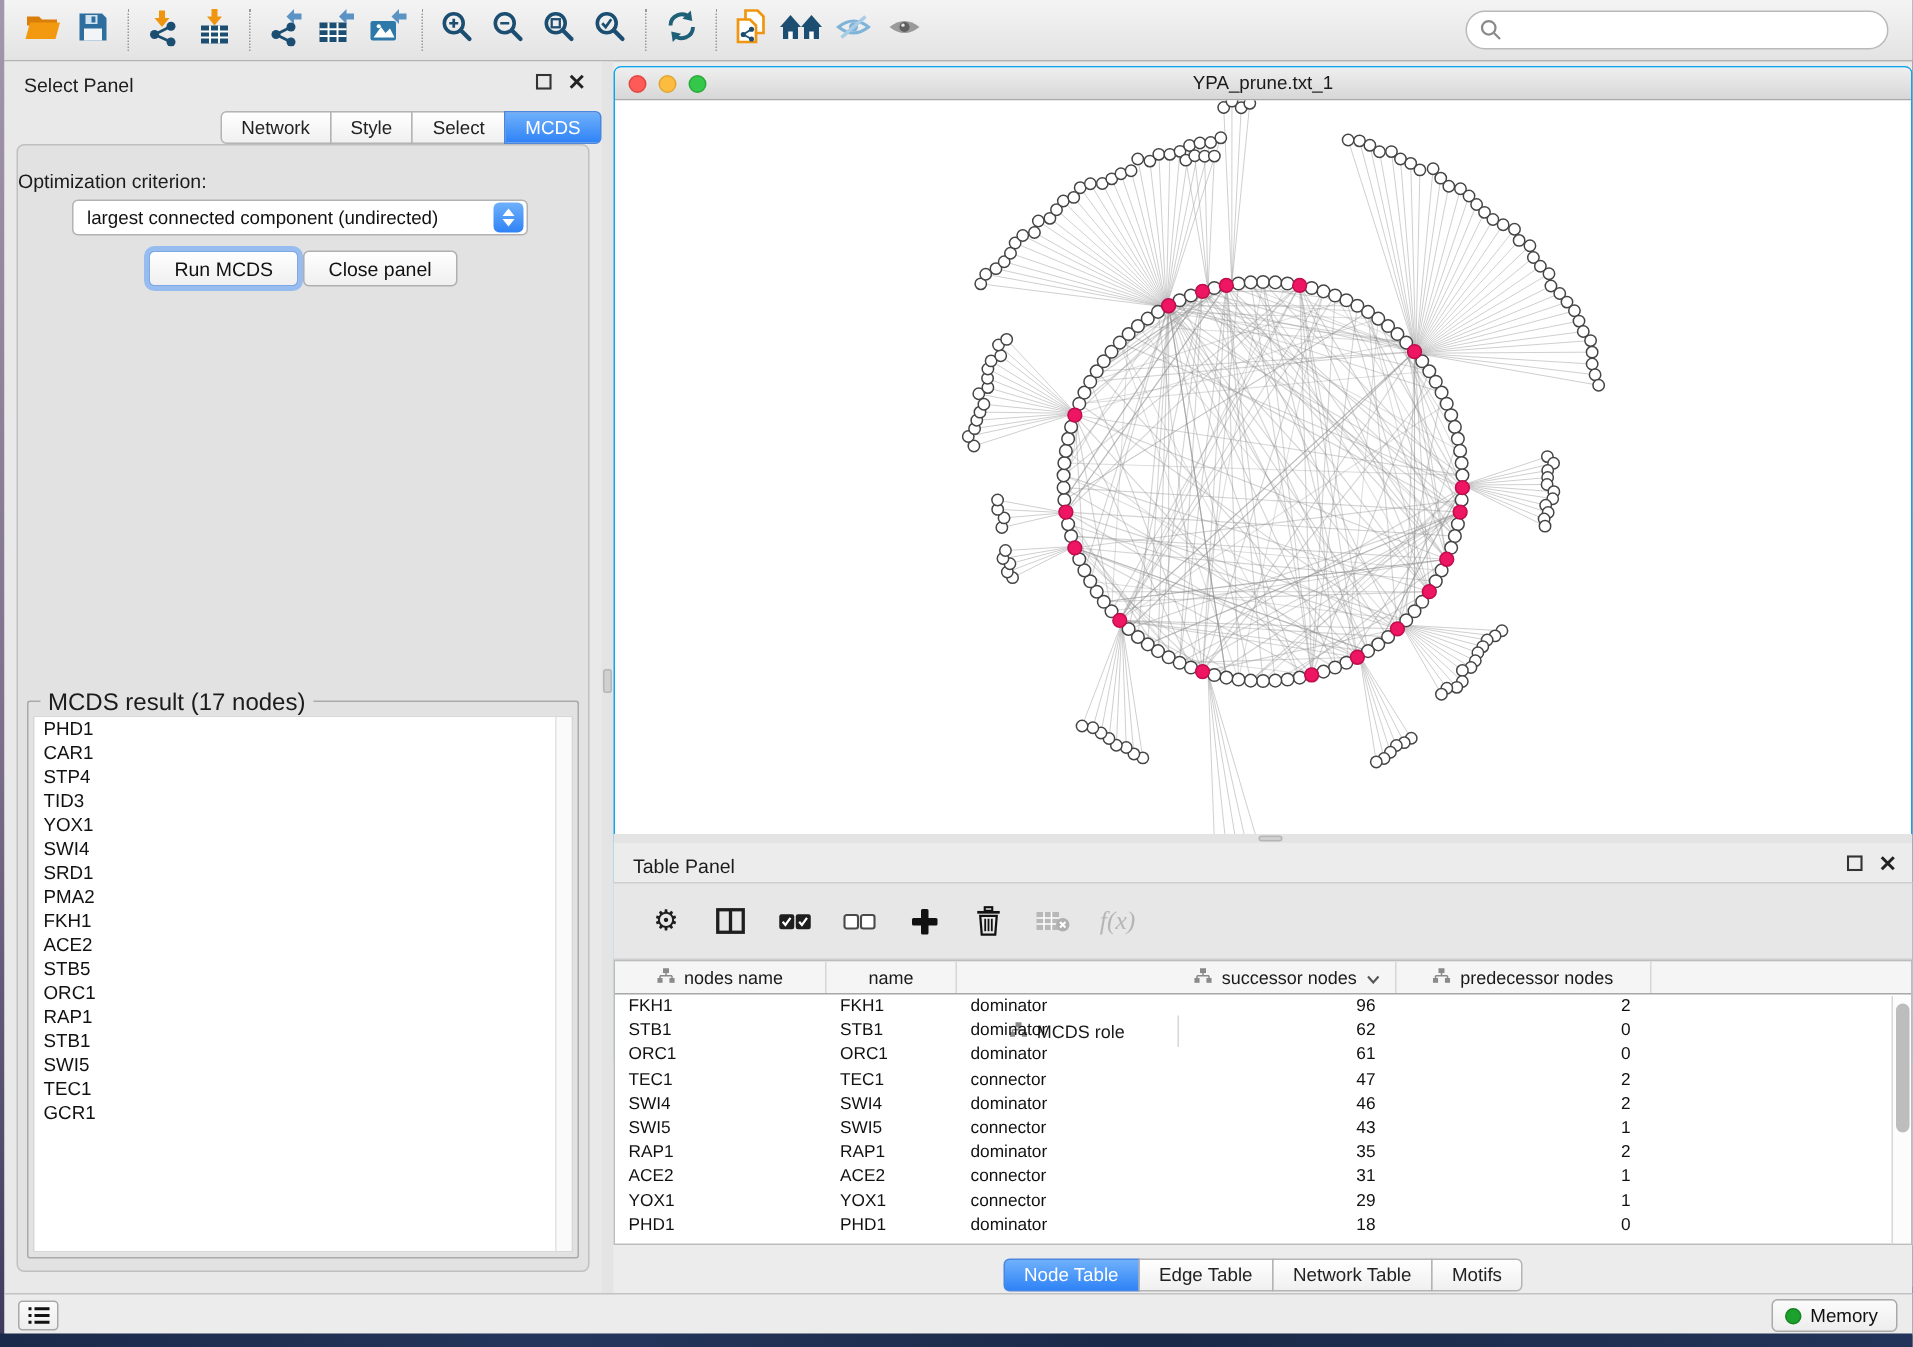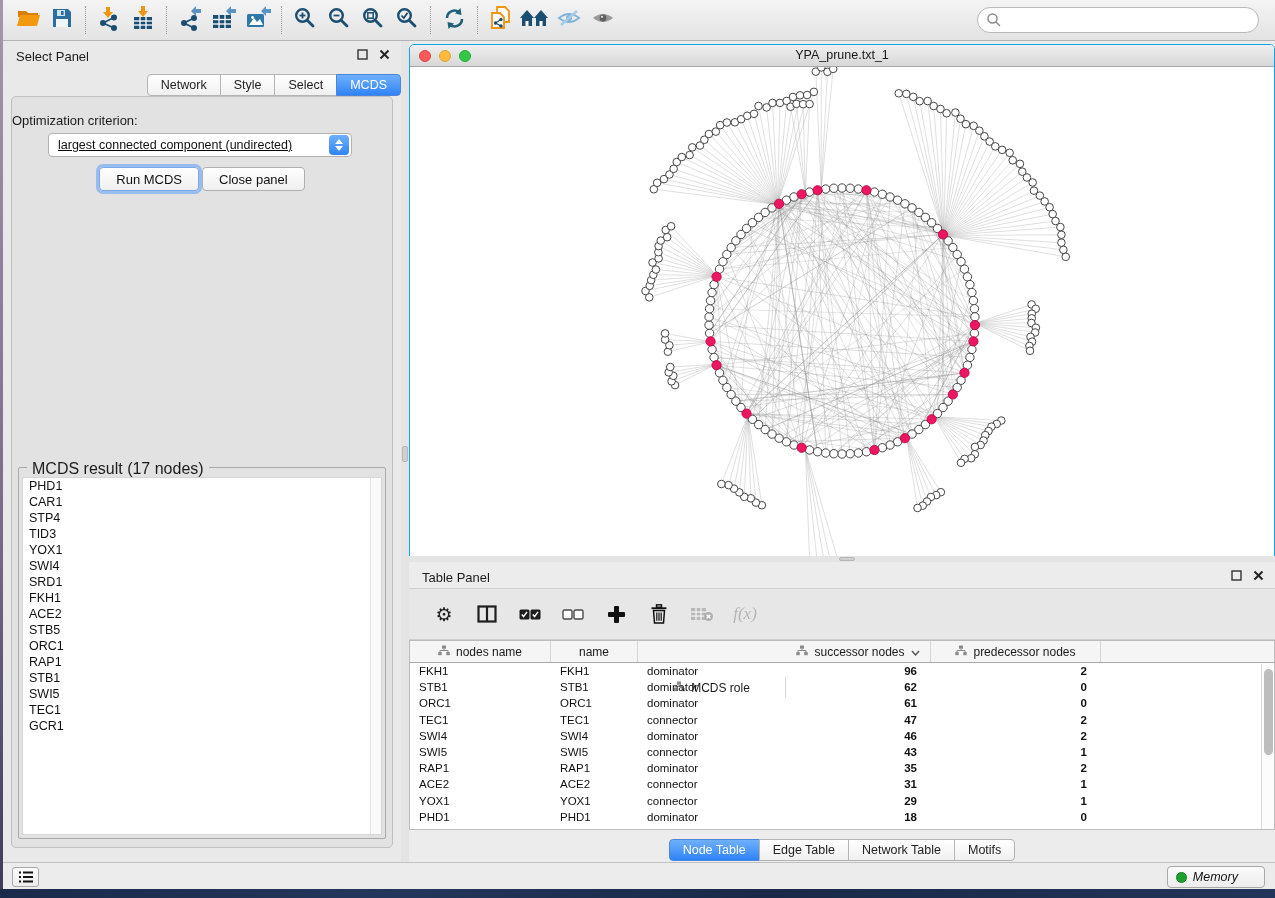--- a/index.html
+++ b/index.html
@@ -33,21 +33,21 @@
   .seg button { height:22px; padding:0 13px; font-size:12.5px; color:#222;
             background:linear-gradient(#ffffff,#f0f0f0); border:1px solid #b4b4b4; margin-left:-1px;
             font-family:"Liberation Sans",sans-serif; }
   .seg button:first-child { border-radius:4px 0 0 4px; margin-left:0; }
   .seg button:last-child { border-radius:0 4px 4px 0; }
   .seg button.active { background:linear-gradient(#6fb0fb,#2f83f7); color:#fff; border-color:#4a86dd; }
   .tab-content { position:absolute; left:8px; top:55px; width:382px; height:752px;
             background:#e2e2e2; border:1px solid #c0c0c0; border-radius:5px; }
   .opt-label { position:absolute; top:16px; width:100%; text-align:left; font-size:13px; color:#1b1b1b; }
   .criterion-select { position:absolute; top:36px; left:36px; width:304px; height:24px;
-            background:#fff; border:1px solid #b2b2b2; border-radius:4px; display:flex; align-items:center;text-decoration:underline; }
+            background:#fff; border:1px solid #b2b2b2; border-radius:4px; display:flex; align-items:center; }
   .criterion-text { flex:1; font-size:12.5px; color:#111; padding-left:9px; white-space:nowrap; }
   .select-stepper { width:20px; height:20px; margin-right:2px; border-radius:4px;
             background:linear-gradient(#6fb0fb,#2f83f7); display:flex; flex-direction:column;
             align-items:center; justify-content:center; gap:2px; }
   .tri-up { width:0; height:0; border-left:4px solid transparent; border-right:4px solid transparent;
             border-bottom:5px solid #fff; }
   .tri-down { width:0; height:0; border-left:4px solid transparent; border-right:4px solid transparent;
             border-top:5px solid #fff; }
   .btn-row { position:absolute; top:70px; width:100%; display:flex; justify-content:center; gap:3px; }
   .push-btn { height:24px; padding:0 16px; font-size:13px; color:#111;
@@ -96,36 +96,36 @@
   .fx-label { font-family:"Liberation Serif",serif; font-style:italic; font-size:17px; color:#b5b5b5; }
   .table-wrap { position:absolute; left:0; right:0; top:78px; height:190px; background:#fff;
             border:1px solid #bcbcbc; overflow:hidden; }
   .thead { display:flex; height:22px; background:#f5f5f5; border-bottom:1px solid #a8a8a8; }
   .th { display:flex; align-items:center; justify-content:center; gap:6px; font-size:12px; color:#1a1a1a;
             border-right:1px solid #d6d6d6; height:100%; }
   .th.filler { flex:1; border-right:none; }
   .trow { display:flex; height:16.2px; align-items:center; }
   .td { font-size:11.5px; color:#111; white-space:nowrap; overflow:hidden; }
   .td.text { padding-left:9px; }
-  .td.num { text-align:right; padding-right:14px;font-weight:bold; }
+  .td.num { text-align:right; padding-right:14px; }
   .tbl-vscroll { position:absolute; right:0; top:23px; bottom:0; width:13px; background:#fcfcfc;
             border-left:1px solid #d8d8d8; }
   .tbl-thumb { position:absolute; left:2px; top:5px; width:9px; height:86px; background:#bdbdbd; border-radius:5px; }
   .tp-tabs { position:absolute; left:0; right:0; top:272px; display:flex; justify-content:center; }
 
   
   .statusbar { position:absolute; left:0; right:0; bottom:0; height:28px; background:#ececec;
             border-top:1px solid #c2c2c2; }
   .list-btn { position:absolute; left:9px; top:4px; width:27px; height:20px;
             background:linear-gradient(#fbfbfb,#ededed); border:1px solid #a9a9a9; border-radius:3px;
             display:flex; align-items:center; justify-content:center; }
-  .memory-btn { position:absolute; right:10px; top:3px; height:22px; padding:0 26px 0 8px;
+  .memory-btn { position:absolute; right:10px; top:3px; height:22px; padding:0 12px 0 8px;
             background:linear-gradient(#fbfbfb,#ededed); border:1px solid #a9a9a9; border-radius:4px;
             display:flex; align-items:center; gap:6px; font-size:12.5px; color:#111;
-            font-family:"Liberation Sans",sans-serif;font-style:italic; }
+            font-family:"Liberation Sans",sans-serif; }
   .mem-dot { width:11px; height:11px; border-radius:50%; background:#1ca12e; border:1px solid #15831f; }
 </style>
 </head>
 <body>
 
 <div class="screen">
   <div class="app">
 
     <div class="toolbar">
       <div class="tb-btn">
@@ -351,20 +351,21 @@
           <span class="group-legend">MCDS result (17 nodes)</span>
           <div class="result-list" id="result-list">
             <div class="result-scroll"></div>
           <div class="result-item">PHD1</div>
               <div class="result-item">CAR1</div>
               <div class="result-item">STP4</div>
               <div class="result-item">TID3</div>
               <div class="result-item">YOX1</div>
               <div class="result-item">SWI4</div>
               <div class="result-item">SRD1</div>
+              <div class="result-item">PMA2</div>
               <div class="result-item">FKH1</div>
               <div class="result-item">ACE2</div>
               <div class="result-item">STB5</div>
               <div class="result-item">ORC1</div>
               <div class="result-item">RAP1</div>
               <div class="result-item">STB1</div>
               <div class="result-item">SWI5</div>
               <div class="result-item">TEC1</div>
               <div class="result-item">GCR1</div>
             </div>

